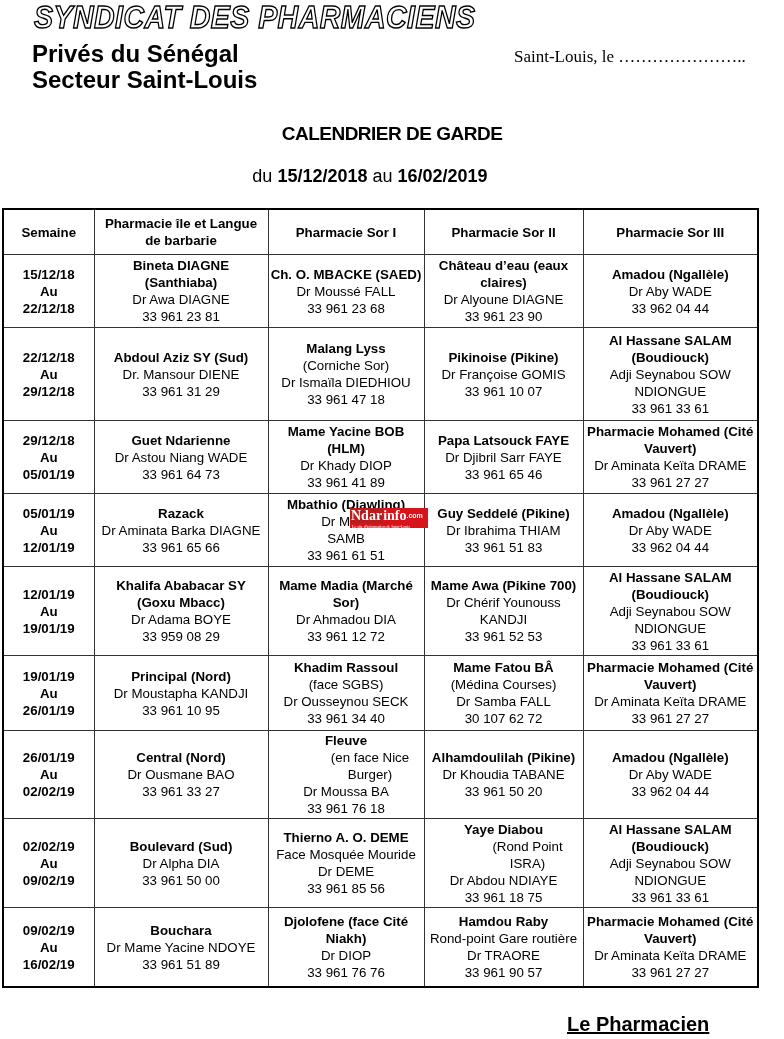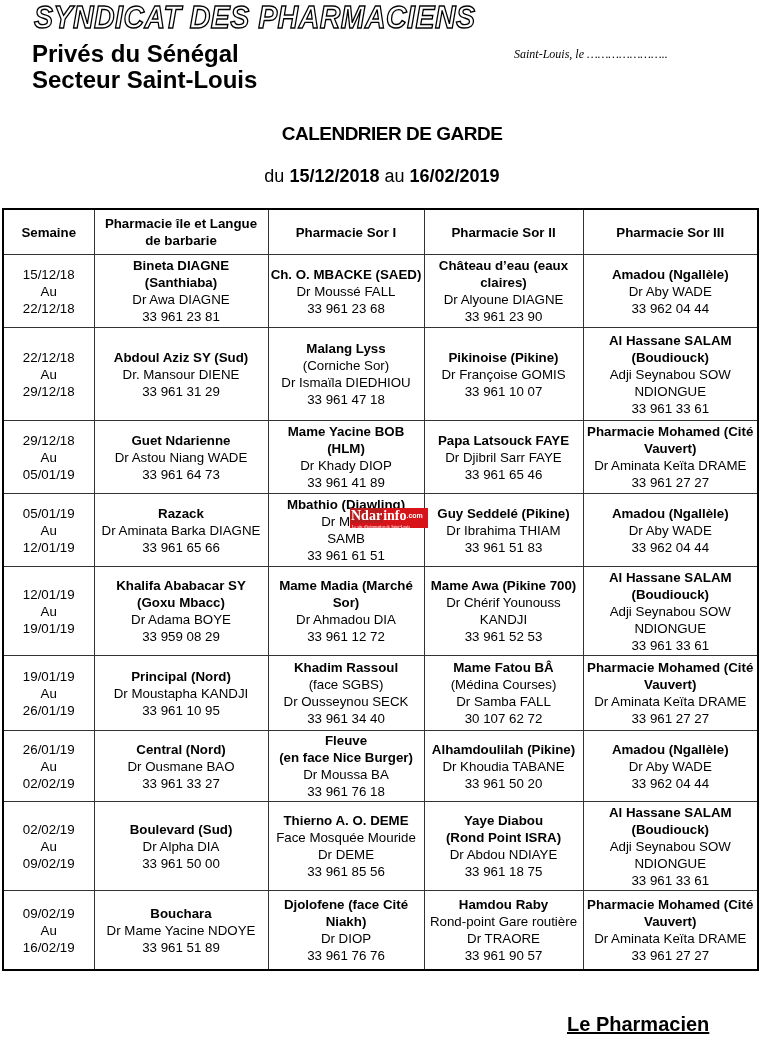--- a/index.html
+++ b/index.html
@@ -5,34 +5,34 @@
   html, body { margin: 0; padding: 0; background: #ffffff; }
   body { width: 784px; height: 1039px; position: relative; overflow: hidden;
          font-family: "Liberation Sans", sans-serif; color: #000; }
   .org-title { position: absolute; left: 34px; top: 0px; font-size: 31px; font-weight: bold;
                font-style: italic; letter-spacing: 0.5px; color: #fff;
                -webkit-text-stroke: 1.4px #000; transform: scaleX(0.92); transform-origin: left top; white-space: nowrap; }
   .org-sub { position: absolute; left: 32px; font-size: 24px; font-weight: bold; white-space: nowrap; }
   .org-sub.l1 { top: 40px; }
   .org-sub.l2 { top: 66px; }
   .place-date { position: absolute; left: 514px; top: 47px; font-family: "Liberation Serif", serif;
-                font-style: italic; font-size: 12px; white-space: nowrap; text-align: center; }
+                font-size: 17px; white-space: nowrap; text-align: center; }
   .doc-title { position: absolute; left: 0; width: 784px; top: 123px; text-align: center; font-size: 19px;
                font-weight: bold; letter-spacing: -0.5px; }
-  .doc-period { position: absolute; left: 0; width: 740px; top: 166px; text-align: center; font-size: 18px; font-weight: bold; padding-left: 12px; }
+  .doc-period { position: absolute; left: 0; width: 740px; top: 166px; text-align: center; font-size: 18px; font-weight: bold; }
   .doc-period .lbl { font-weight: normal; }
   table.garde { position: absolute; left: 2px; top: 208px; width: 755px; border-collapse: collapse;
                 border: 2.5px solid #000; table-layout: fixed; }
   table.garde th, table.garde td { border: 1.2px solid #333; text-align: center; vertical-align: middle;
                 font-size: 13.3px; line-height: 17px; padding: 1px 2px; }
   table.garde th { font-weight: bold; height: 42px; }
-  .week { font-weight: normal; }
+  .week { font-weight: bold; }
   .ph-name { font-weight: bold; display: block; }
   .ph-line { display: block; }
-  .ph-line.bold { font-weight: bold; }
+  .ph-line.bold { font-weight: normal; padding-left: 48px; }
   .small { font-size: 12px; line-height: 16px; margin-top: 40px; }
   .watermark { position: absolute; left: 350px; top: 508px; width: 78px; height: 20px; background: #d8141b; color: #fff;
                font-family: "Liberation Serif", serif; font-size: 14px; font-weight: bold; line-height: 16px; }
   .watermark .wm-black { background: #b91c1c; padding: 0 1px; }
   .watermark .wm-tag { position: absolute; left: 2px; bottom: -1px; font-size: 4px; line-height: 5px; color: #fff; font-weight: normal; }
   .signature { position: absolute; left: 567px; top: 1013px; font-size: 20px; font-weight: bold; text-decoration: underline; }
   tr.r1 td { height: 70px; } tr.r2 td { height: 90px; } tr.r3 td { height: 70px; }
   tr.r4 td { height: 70px; } tr.r5 td { height: 86px; } tr.r6 td { height: 72px; }
   tr.r7 td { height: 66px; } tr.r8 td { height: 86px; } tr.r9 td { height: 76px; }
 </style>

